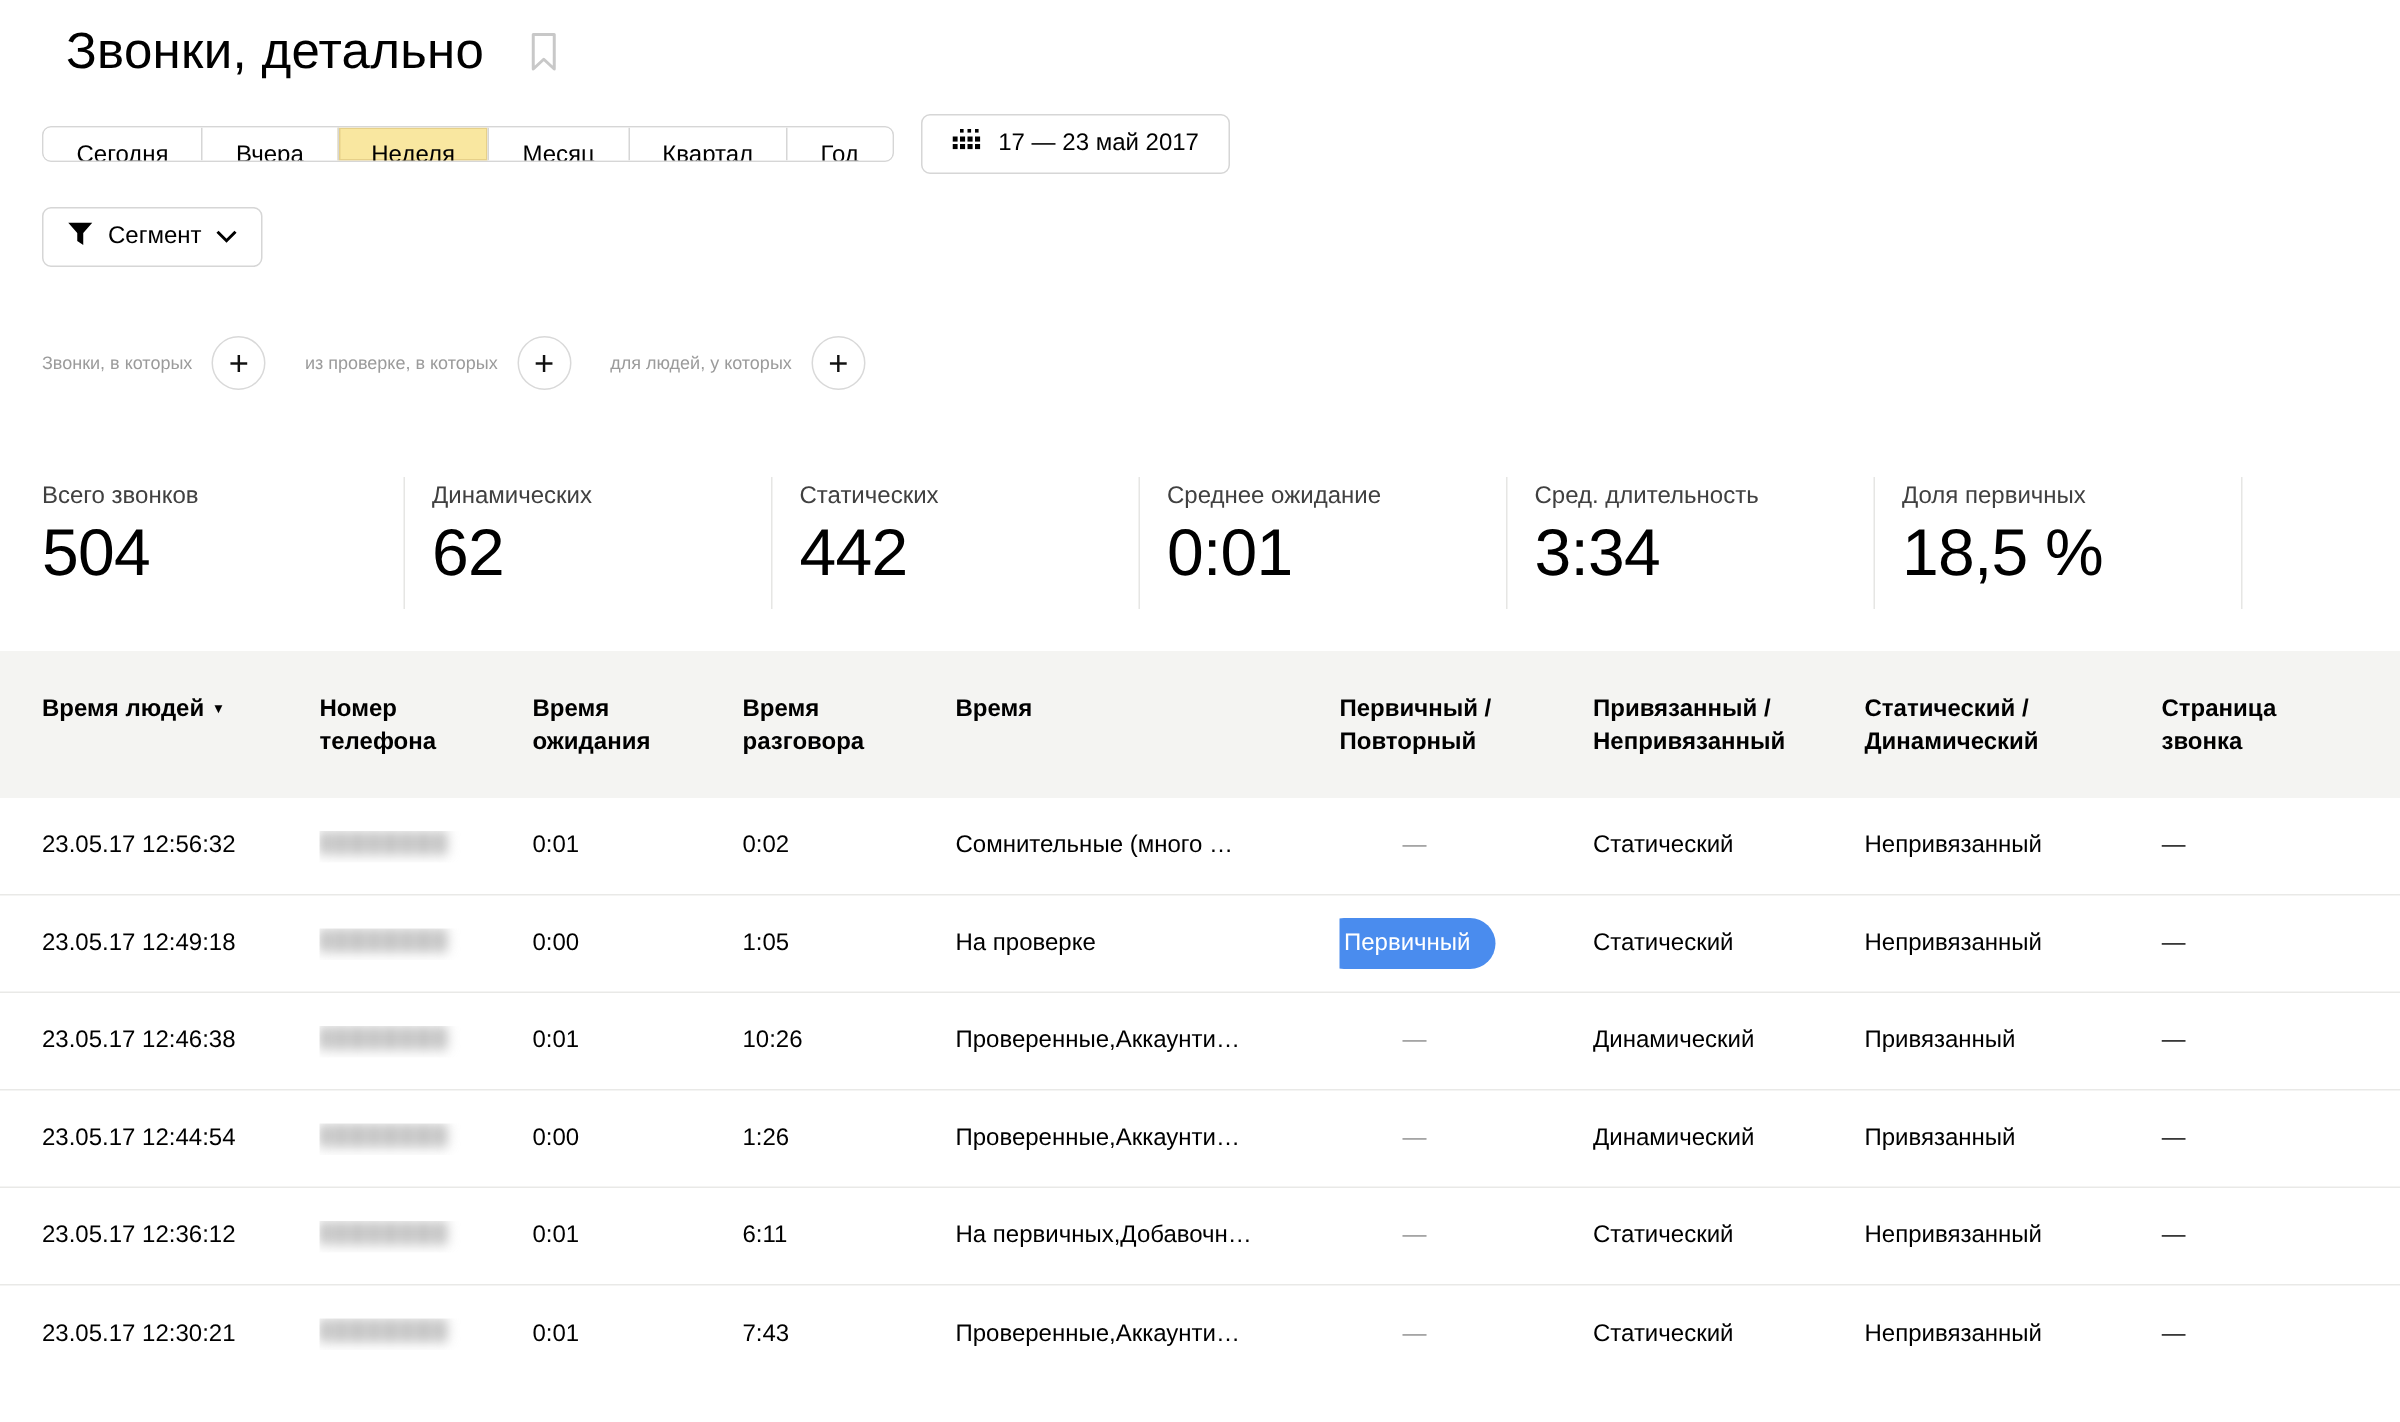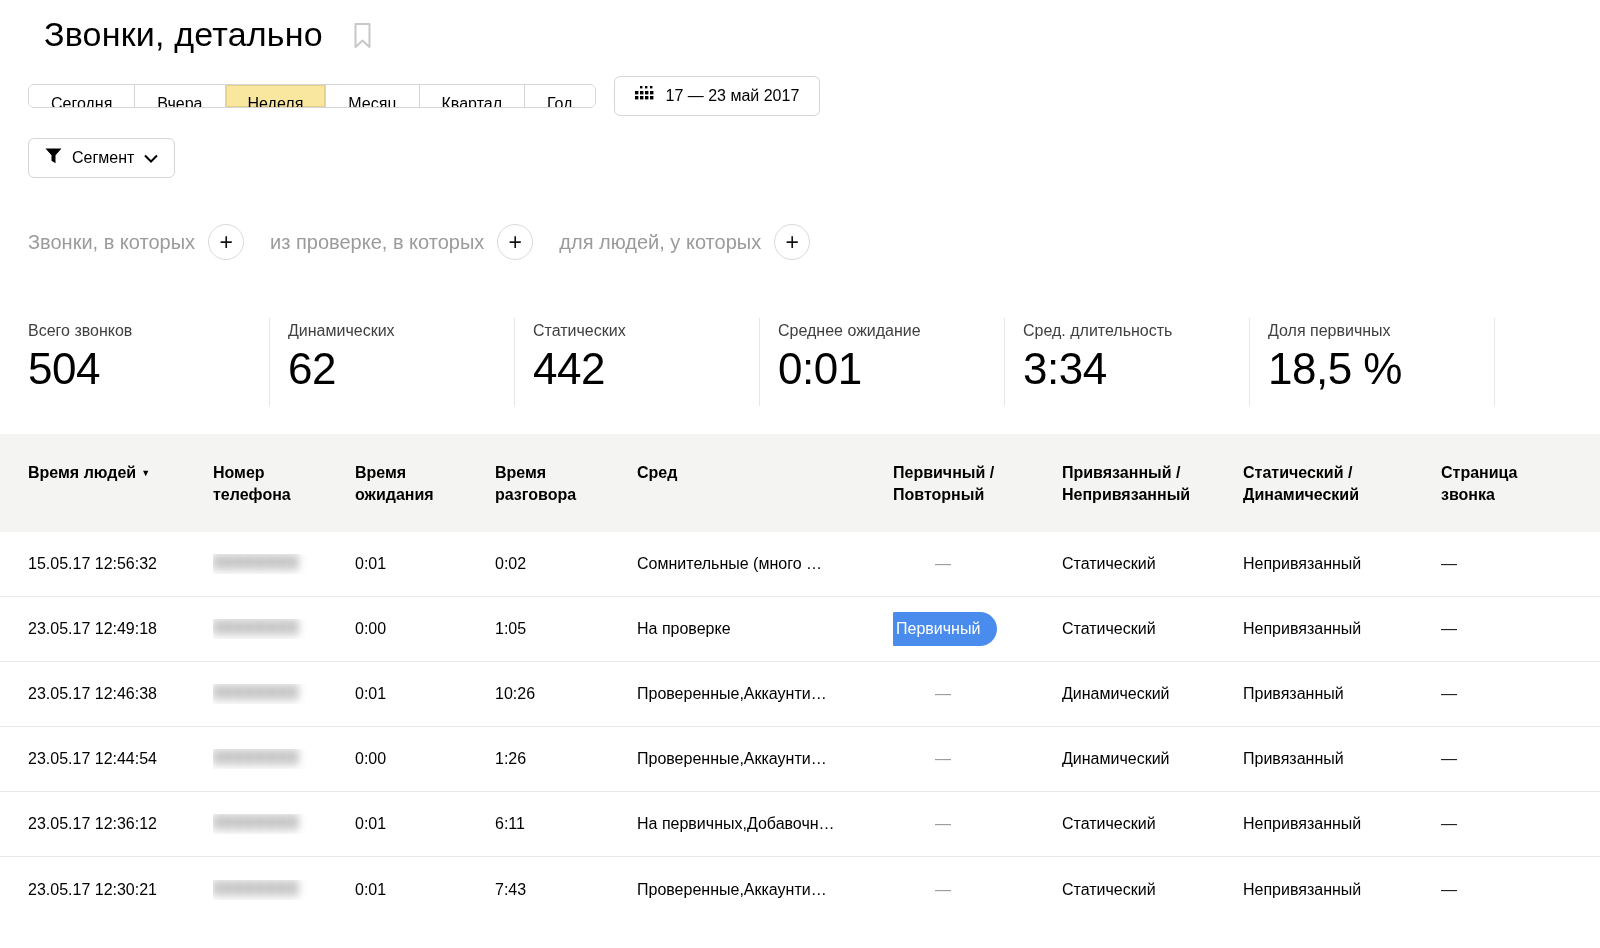--- a/index.html
+++ b/index.html
@@ -41,21 +41,21 @@
   
   .segment-row { margin: 22px 0 0 28px; }
   .segment-btn {
     display: inline-flex; align-items: center; gap: 10px;
     border: 1px solid #d6d6d6; border-radius: 6px; height: 40px;
     padding: 0 16px; background: #fff; cursor: pointer; font-size: 16px;
   }
 
   
   .filter-row { display: flex; align-items: center; margin: 46px 0 0 28px; }
-  .filter-label { color: #9b9b9b; font-size: 20px; }
+  .filter-label { color: #9b9b9b; font-size: 12px; }
   .plus-btn {
     width: 36px; height: 36px; border: 1px solid #d9d9d9; border-radius: 50%;
     display: inline-flex; align-items: center; justify-content: center;
     margin: 0 26px 0 13px; cursor: pointer; background: #fff;
     font-size: 23px; font-weight: 400; color: #111; line-height: 1;
   }
 
   
   .stats-row { display: flex; margin: 58px 0 0 28px; }
   .stat {
@@ -190,29 +190,29 @@
 </div>
 
 <div class="table">
   <div class="thead">
     <div class="th">
       <span>Время людей</span><span class="sort-arrow">▼</span>
     </div>
     <div class="th">Номер телефона</div>
     <div class="th">Время ожидания</div>
     <div class="th">Время разговора</div>
-    <div class="th">Сред</div>
+    <div class="th">Время</div>
     <div class="th">Первичный / Повторный</div>
     <div class="th">Привязанный / Непривязанный</div>
     <div class="th">Статический / Динамический</div>
     <div class="th">Страница звонка</div>
   </div>
 
   <div class="trow">
-    <div class="td">15.05.17 12:56:32</div>
+    <div class="td">23.05.17 12:56:32</div>
     <div class="td"><span class="phone-blur"></span></div>
     <div class="td">0:01</div>
     <div class="td">0:02</div>
     <div class="td">Сомнительные (много …</div>
     <div class="td"><span class="dash-muted">—</span></div>
     <div class="td">Статический</div>
     <div class="td">Непривязанный</div>
     <div class="td dash-dark">—</div>
   </div>
 

